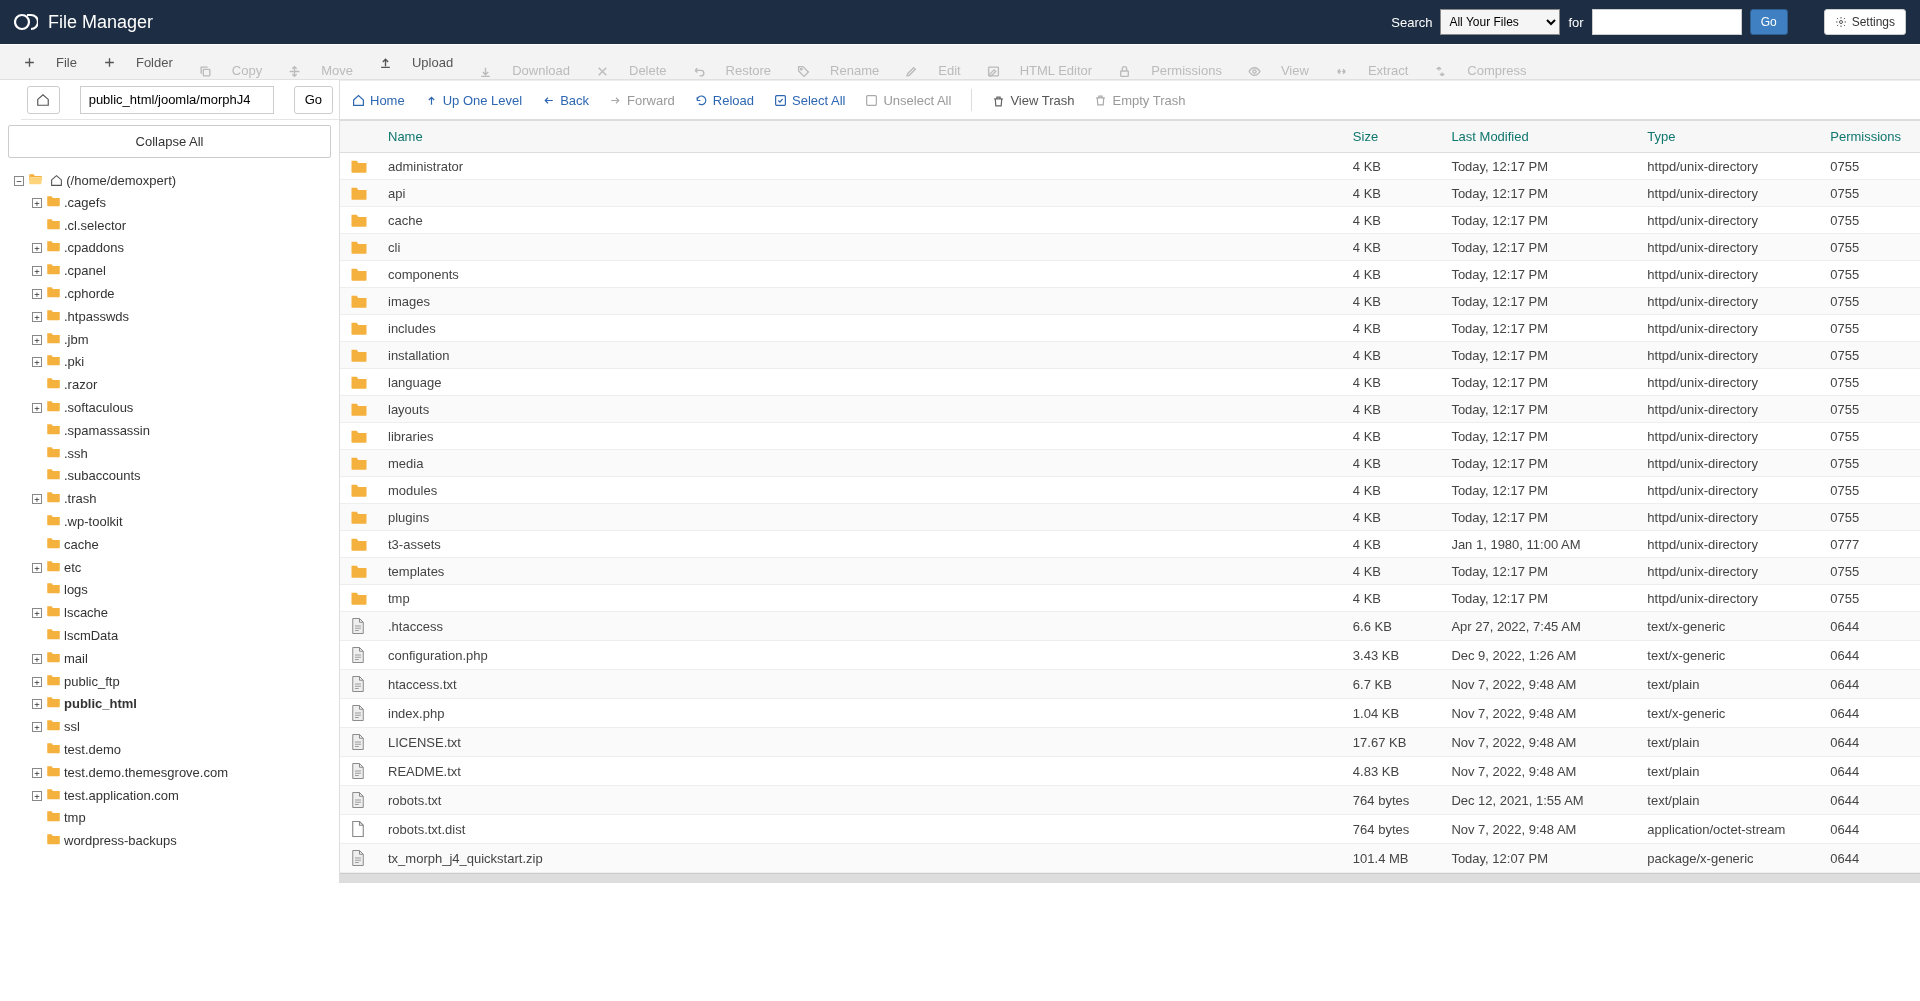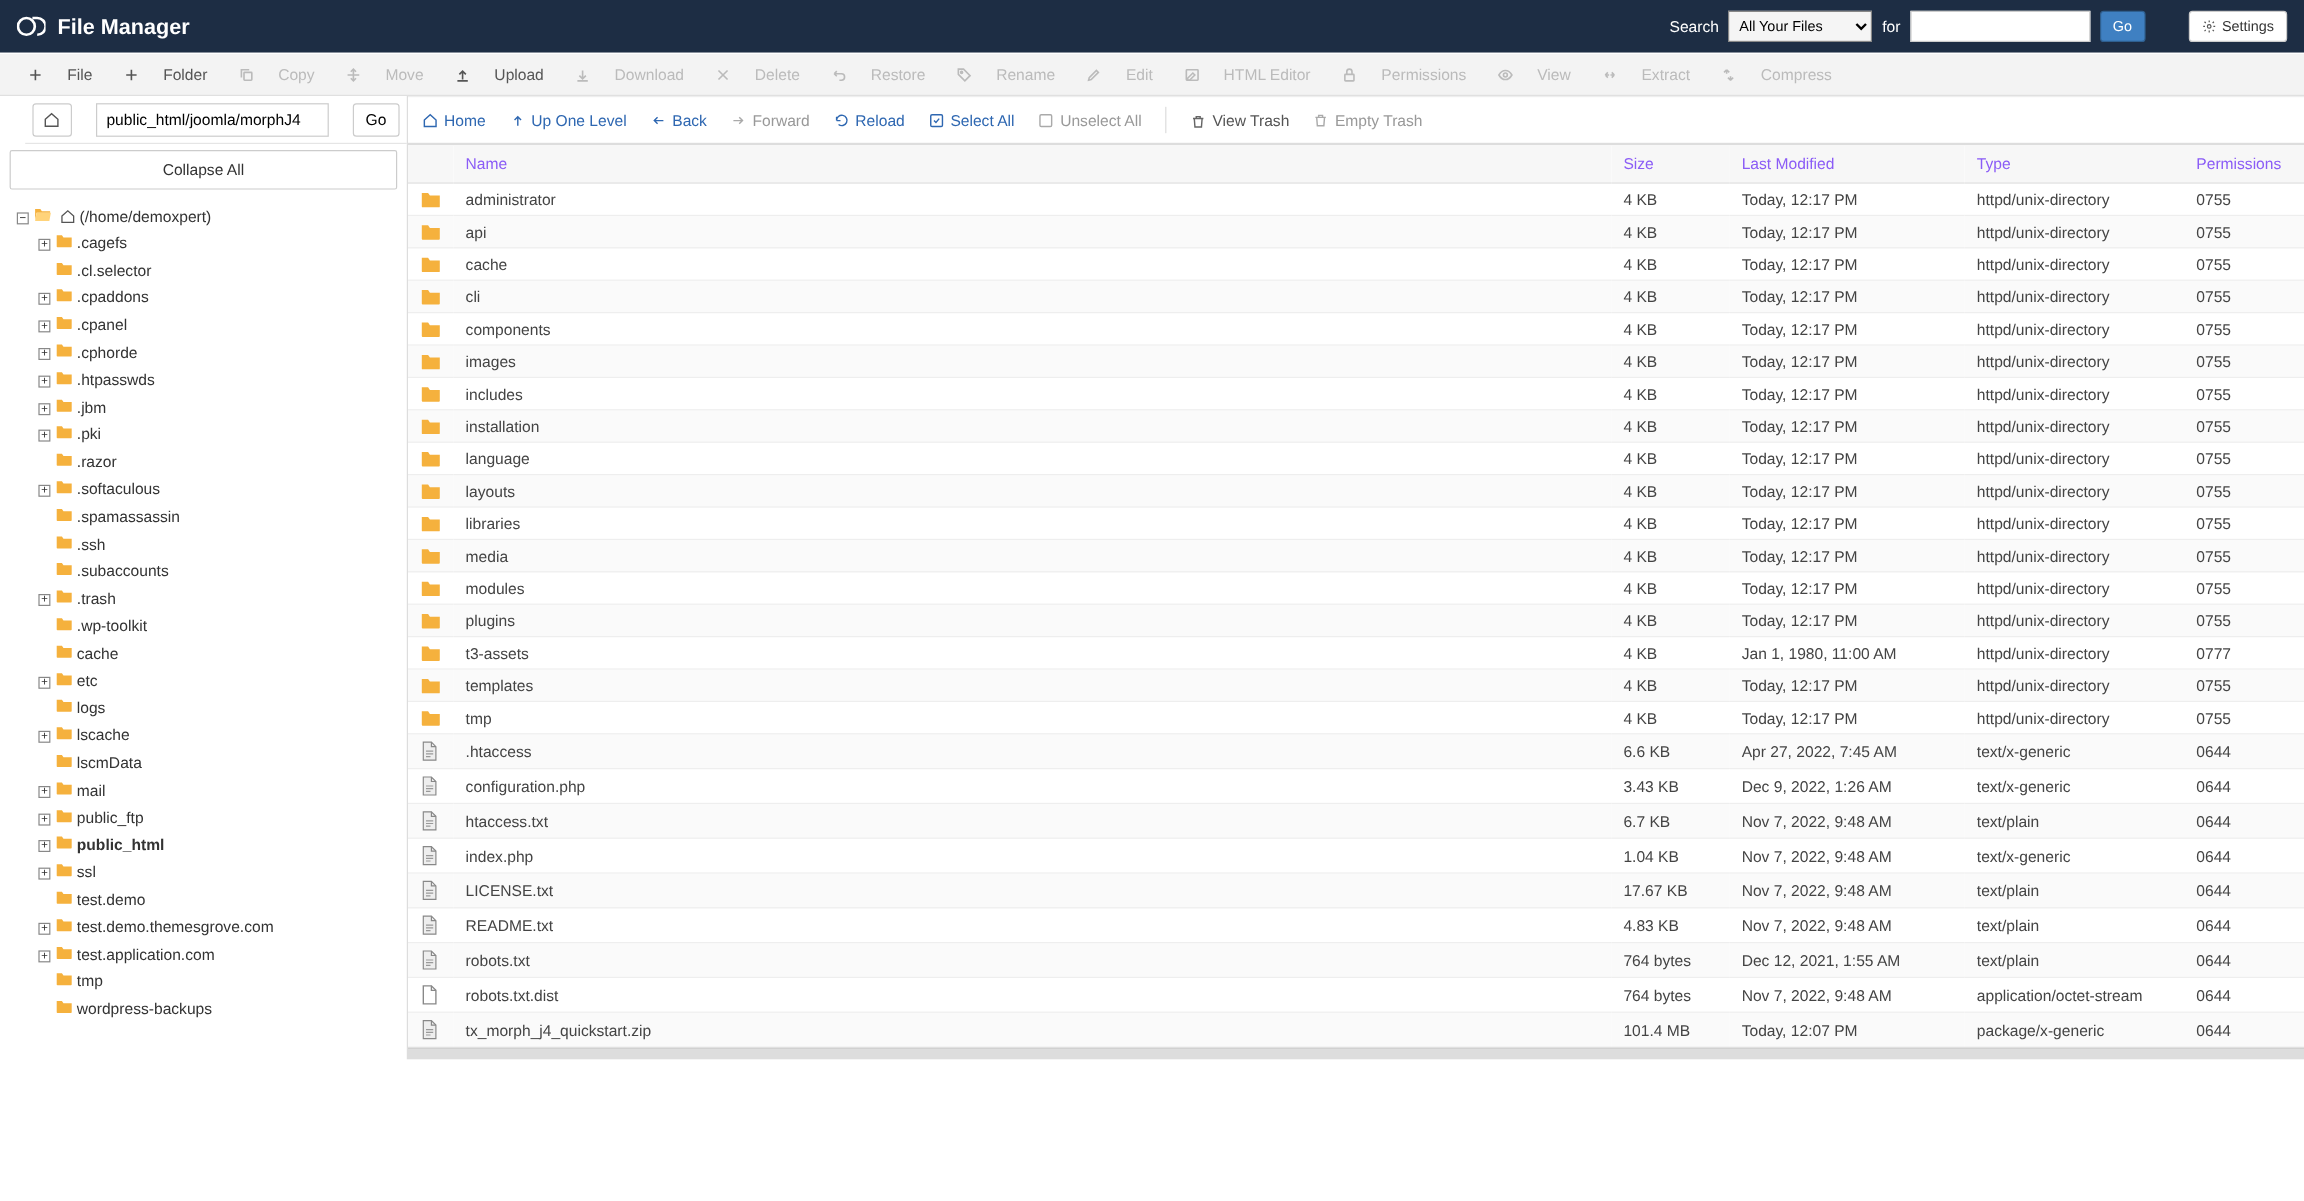--- a/index.html
+++ b/index.html
@@ -1,28 +1,28 @@
 <!DOCTYPE html>
 <html><head>
 <meta charset="utf-8">
 <style>
 * { box-sizing: border-box; margin: 0; padding: 0; }
 body { font-family: Arial, Helvetica, sans-serif; font-size: 13px; color: #333; background: #fff; width: 1920px; }
 .header { background: #1d2d44; color: #fff; height: 44px; display: flex; align-items: center; padding: 0 14px; justify-content: space-between; }
 .header-left { display: flex; align-items: center; gap: 10px; }
 .cp-logo { width: 24px; height: 24px; }
-.header-title { font-size: 18px; font-weight: 700; }
+.header-title { font-size: 18px; font-weight: 400; }
 .header-right { display: flex; align-items: center; gap: 8px; font-size: 13px; }
 .header-right select { height: 26px; font-size: 12px; border: 1px solid #888; padding: 2px 4px; background: #f5f5f5; min-width: 120px; }
 .header-right input[type=text] { height: 26px; width: 150px; border: 1px solid #ccc; padding: 3px 6px; background: #fff; }
 .btn-go { background: #3f80c2; color: #fff; border: 1px solid #2f5f8f; border-radius: 3px; height: 26px; padding: 0 10px; font-size: 12px; cursor: pointer; }
 .btn-settings { background: #fff; color: #333; border: 1px solid #ccc; border-radius: 3px; height: 26px; padding: 0 10px; font-size: 12px; cursor: pointer; display: inline-flex; align-items: center; gap: 5px; margin-left: 28px; }
 .toolbar { background: #f3f3f3; border-bottom: 1px solid #e0e0e0; height: 36px; display: flex; align-items: center; padding: 0 10px; gap: 0; border-top: 1px solid #fff; }
 .tb-btn { padding: 0 13px; height: 32px; display: inline-flex; align-items: center; gap: 20px; color: #555; font-size: 13px; cursor: pointer; border: none; background: transparent; }
-.tb-btn.disabled { color: #bbb; cursor: default; }
+.tb-btn.disabled { color: #bbb; cursor: default; align-items: flex-end; }
 .tb-btn .ic { display: inline-flex; }
 .main { display: flex; }
 .sidebar { width: 340px; border-right: 1px solid #ddd; }
 .path-bar { height: 40px; display: flex; align-items: center; padding: 6px; gap: 20px; border-bottom: 1px solid #e5e5e5; margin-left: 21px; }
 .home-btn { border: 1px solid #ccc; border-radius: 3px; width: 36px; height: 28px; display: flex; align-items: center; justify-content: center; cursor: pointer; background: #fff; }
 .path-input { flex: 1; height: 28px; border: 1px solid #ccc; padding: 3px 8px; font-size: 13px; }
 .go-btn2 { border: 1px solid #ccc; border-radius: 3px; height: 28px; padding: 0 10px; background: #fff; font-size: 13px; cursor: pointer; }
 .collapse-all { text-align: center; padding: 8px; border: 1px solid #ccc; border-radius: 2px; margin: 5px 8px 8px 8px; cursor: pointer; font-size: 13px; }
 .tree { padding: 4px 0 4px 14px; font-size: 13px; line-height: 1.6; }
 .tree ul { list-style: none; padding-left: 18px; }
@@ -34,21 +34,21 @@
 .folder-ic svg { vertical-align: -2px; }
 .tree .bold { font-weight: bold; }
 .content { flex: 1; display: flex; flex-direction: column; }
 .secondbar { height: 40px; border-bottom: 1px solid #ddd; display: flex; align-items: center; padding: 0 12px; gap: 20px; background: #fff; border-top: 1px solid #eee; }
 .sb-btn { display: inline-flex; align-items: center; gap: 5px; color: #2e67b1; font-size: 13px; cursor: pointer; background: none; border: none; }
 .sb-btn.muted { color: #999; }
 .sb-btn.dark { color: #555; align-items: flex-end; }
 .sb-sep { width: 1px; height: 22px; background: #ddd; }
 .table-wrap { flex: 1; overflow: auto; border-top: 1px solid #ddd; }
 .file-table { width: 100%; border-collapse: collapse; }
-.file-table thead th { background: #f7f7f7; border-bottom: 1px solid #ddd; text-align: left; font-weight: normal; color: #8b5cf6; padding: 8px 10px; font-size: 13px; position: sticky; top: 0; cursor: pointer; }
+.file-table thead th { background: #f7f7f7; border-bottom: 1px solid #ddd; text-align: left; font-weight: normal; color: #0f766e; padding: 8px 10px; font-size: 13px; position: sticky; top: 0; cursor: pointer; }
 .file-table thead th:first-child { width: 36px; }
 .file-table tbody td { padding: 5px 10px; border-bottom: 1px solid #eee; font-size: 13px; color: #444; }
 .file-table tbody tr:nth-child(even) { background: #fafafa; }
 .col-name { width: 990px; }
 .col-size { width: 100px; }
 .col-mod { width: 200px; }
 .col-type { width: 185px; }
 .col-perm { width: 100px; }
 svg { display: block; }
 .ic-inline svg { display: inline; vertical-align: -2px; }

